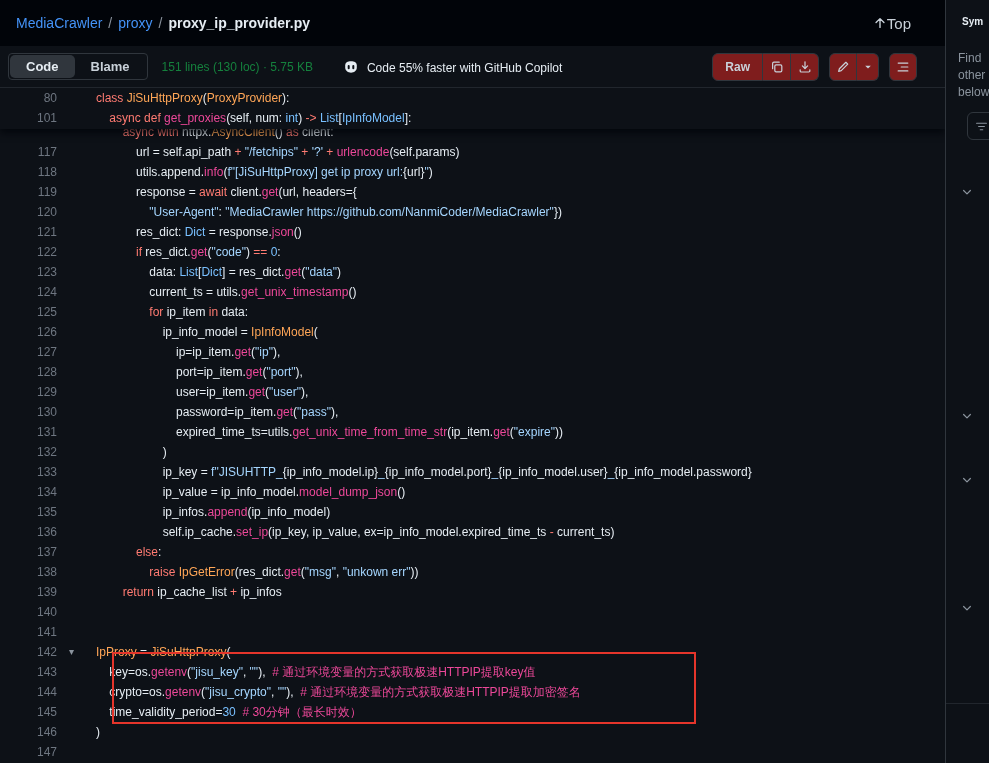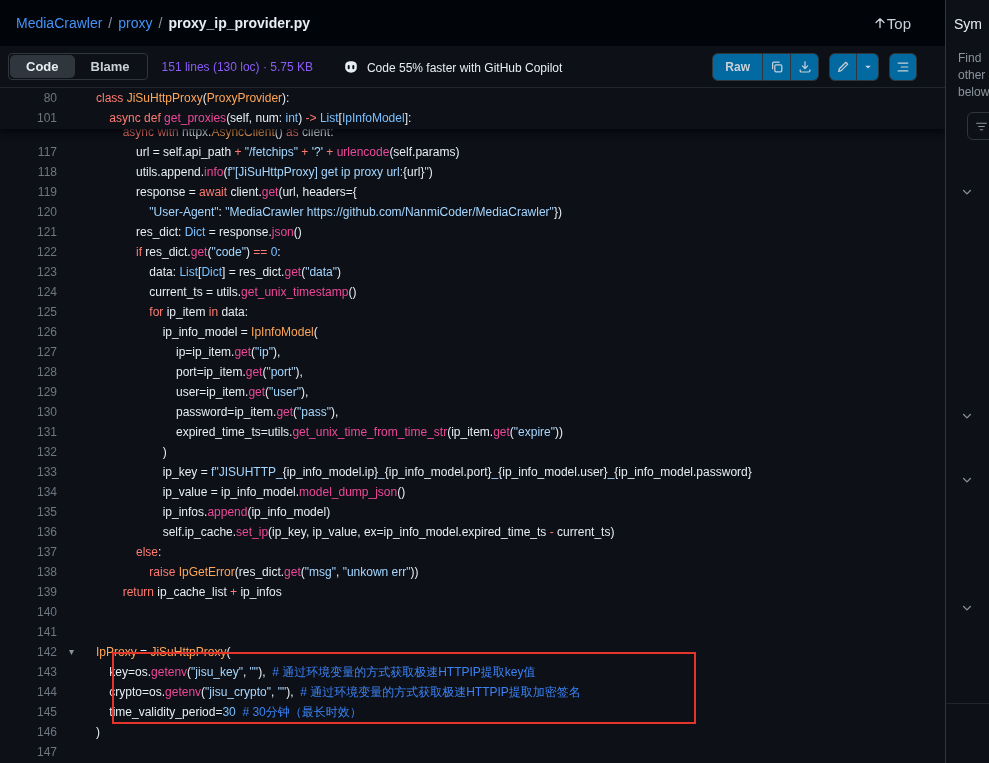--- a/index.html
+++ b/index.html
@@ -14,25 +14,25 @@
   .crumb-link{color:#4493f8;font-weight:400;cursor:pointer}
   .crumb-sep{color:#8b949e;margin:0 6px}
   .crumb-file{font-weight:700;color:#e6edf3}
   .top-btn{margin-left:auto;margin-right:18px;display:flex;align-items:center;font-size:15px;color:#c9d1d9;cursor:pointer}
 
   
   .toolbar{height:42px;display:flex;align-items:center;padding:0 28px 0 8px;border-bottom:1px solid #21262d;background:#0d1117}
   .seg-ctl{display:flex;align-items:center;border:1px solid #30363d;border-radius:4px;padding:1px}
   .seg{padding:4px 16px;font-size:13px;font-weight:600;color:#c9d1d9;cursor:pointer;border-radius:5px}
   .seg.active{background:#30363d;color:#e6edf3}
-  .meta{color:#8b5cf6;font-size:12px;margin-left:14px;white-space:nowrap}
+  .meta{color:#15803d;font-size:12px;margin-left:14px;white-space:nowrap}
   .copilot{display:flex;align-items:flex-end;gap:8px;margin-left:30px;font-size:12px;color:#e6edf3;white-space:nowrap}
   .tb-right{margin-left:auto;display:flex;align-items:center;gap:10px}
   .btn-group{display:flex}
-  .btn{height:28px;background:#0369a1;border:1px solid #30363d;color:#c9d1d9;display:flex;align-items:center;justify-content:center;padding:0 12px;font-size:12px;font-weight:600;cursor:pointer}
+  .btn{height:28px;background:#7f1d1d;border:1px solid #30363d;color:#c9d1d9;display:flex;align-items:center;justify-content:center;padding:0 12px;font-size:12px;font-weight:600;cursor:pointer}
   .btn-group .btn + .btn{border-left:none}
   .btn-group .btn:first-child{border-radius:6px 0 0 6px}
   .btn-group .btn:last-child{border-radius:0 6px 6px 0}
   .btn-group .btn:only-child{border-radius:6px}
   .btn.icon{width:28px;padding:0}
   .btn.icon.narrow{width:22px}
   .btn.single{border-radius:6px}
 
   
   .code-area{position:relative;height:675px;font-family:Liberation Sans, sans-serif;font-size:12px;line-height:20px;overflow:hidden;background:#0d1117}
@@ -45,25 +45,25 @@
   .hidden-line .inner{margin-top:-7px}
   .annotation-box{position:absolute;left:112px;top:564px;width:584px;height:72px;border:2px solid #e5352b;z-index:3;pointer-events:none}
 
   .tk-p{color:#e6edf3}
   .tk-k{color:#ff7b72}
   .tk-o{color:#ff7b72}
   .tk-s{color:#a5d6ff}
   .tk-f{color:#ec4899}
   .tk-c{color:#ffa657}
   .tk-n{color:#79c0ff}
-  .tk-cm{color:#3b82f6}
+  .tk-cm{color:#ec4899}
 
   
   .symbols-panel{position:absolute;top:0;right:0;width:44px;height:763px;border-left:1px solid #30363d;background:#0d1117;overflow:hidden}
-  .sp-title{font-size:14px;font-weight:400;padding:16px 0 0 8px;white-space:nowrap;color:#e6edf3}
+  .sp-title{font-size:10px;font-weight:700;padding:16px 0 0 16px;white-space:nowrap;color:#e6edf3}
   .sp-desc{position:absolute;top:50px;left:12px;font-size:12px;color:#8b949e;line-height:17px;white-space:nowrap}
   .sp-filter{position:absolute;top:112px;left:21px;width:30px;height:28px;border:1px solid #30363d;border-radius:6px;display:flex;align-items:center;padding-left:7px;cursor:pointer}
   .sp-chevron{position:absolute;left:15px;cursor:pointer;display:flex}
   .sp-divider{position:absolute;left:0;top:703px;width:100%;height:1px;background:#21262d}
 
   svg{display:block}
 </style>
 </head>
 <body>
 

